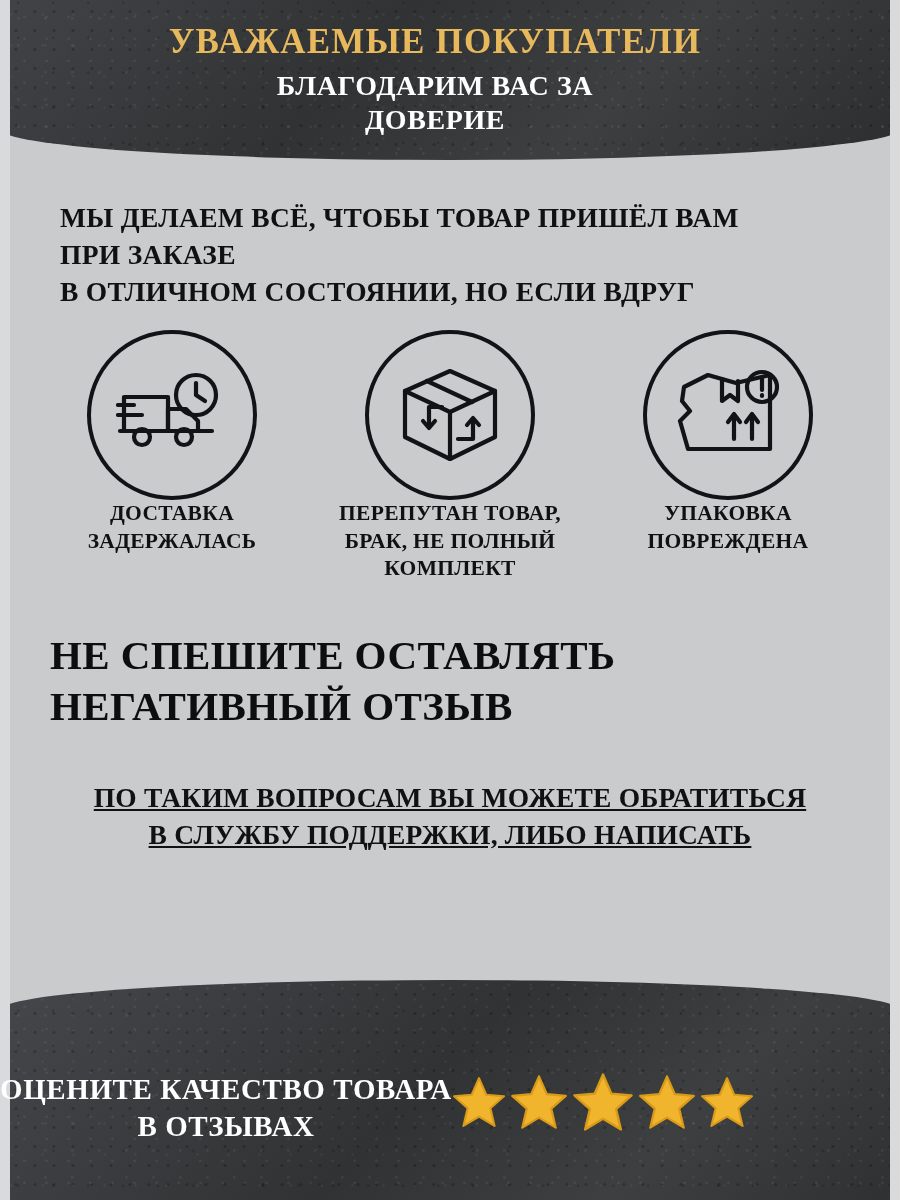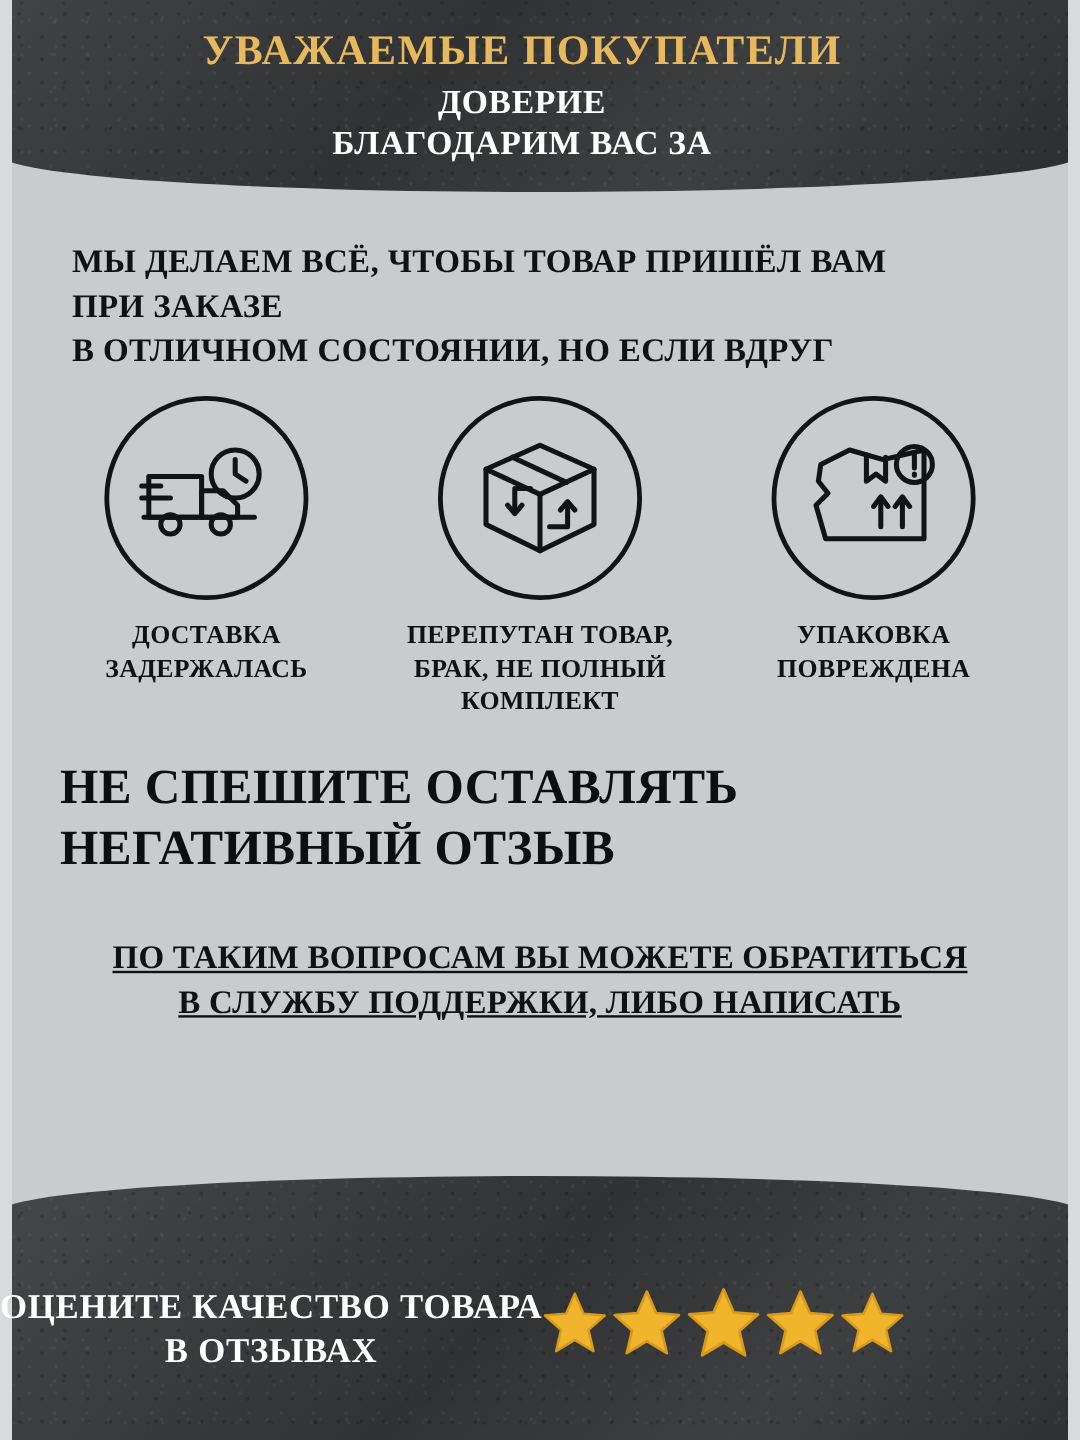--- a/index.html
+++ b/index.html
@@ -124,21 +124,20 @@
     width: 162px;
     height: 162px;
     border: 4px solid #111316;
     border-radius: 50%;
     display: flex;
     align-items: center;
     justify-content: center;
     background: transparent;
   }
   .icon-caption {
-    margin-top: 16px;
     text-align: center;
     font-size: 21.5px;
     font-weight: bold;
     line-height: 1.28;
     letter-spacing: 0.3px;
     color: #101112;
   }
 
   
   #headline {
@@ -208,22 +207,22 @@
 <div id="page">
 
   <div class="band" id="band-top"></div>
   <div class="band" id="band-bottom"></div>
 
   <div class="rail left"></div>
   <div class="rail right"></div>
 
   <div id="header-text">
     <div class="h-gold">УВАЖАЕМЫЕ ПОКУПАТЕЛИ</div>
+    <div class="h-white">БЛАГОДАРИМ ВАС ЗА</div>
     <div class="h-white">ДОВЕРИЕ</div>
-    <div class="h-white">БЛАГОДАРИМ ВАС ЗА</div>
   </div>
 
   <div id="intro">
     <div>МЫ ДЕЛАЕМ ВСЁ, ЧТОБЫ ТОВАР ПРИШЁЛ ВАМ</div>
     <div>ПРИ ЗАКАЗЕ</div>
     <div>В ОТЛИЧНОМ СОСТОЯНИИ, НО ЕСЛИ ВДРУГ</div>
   </div>
 
   <div id="icons">
 

